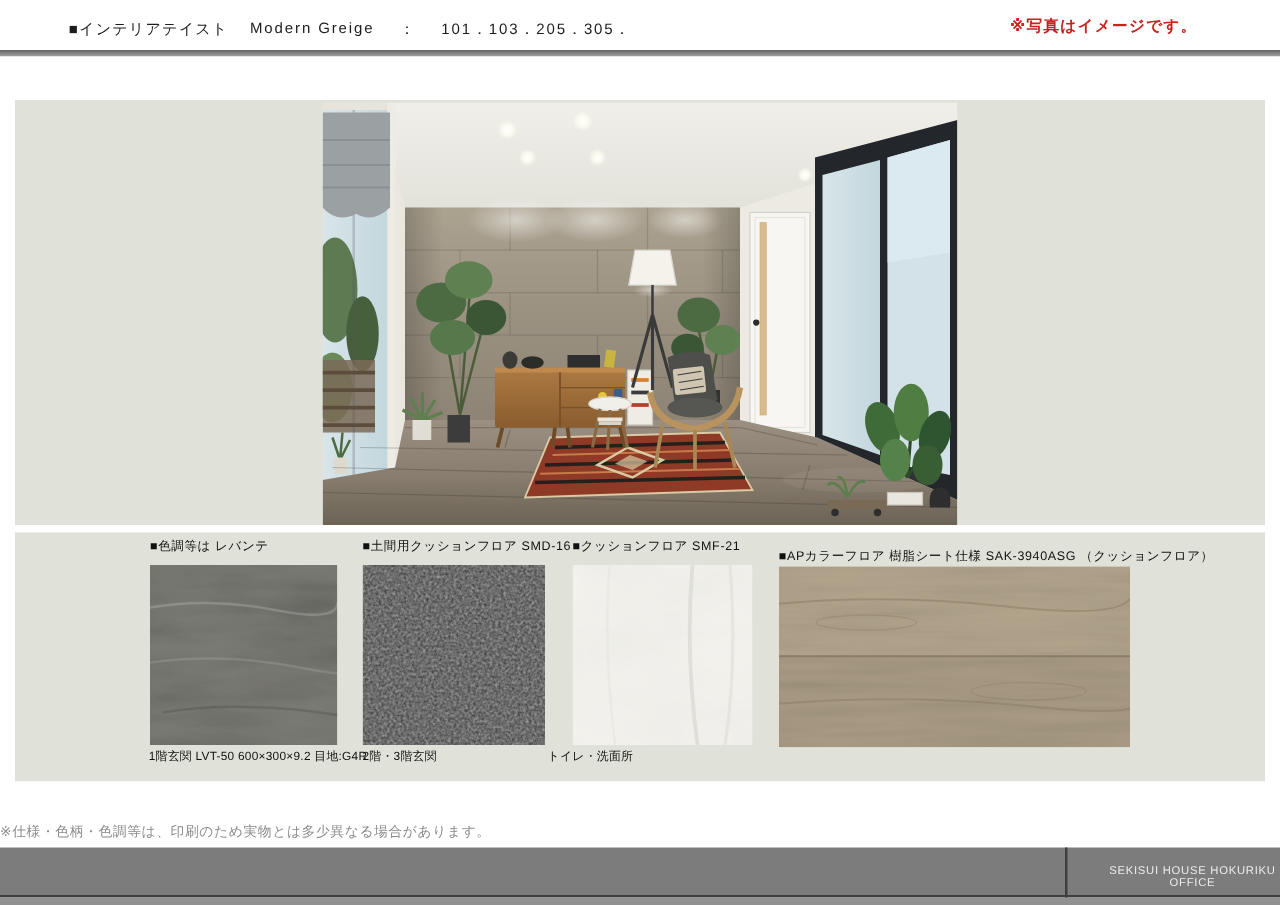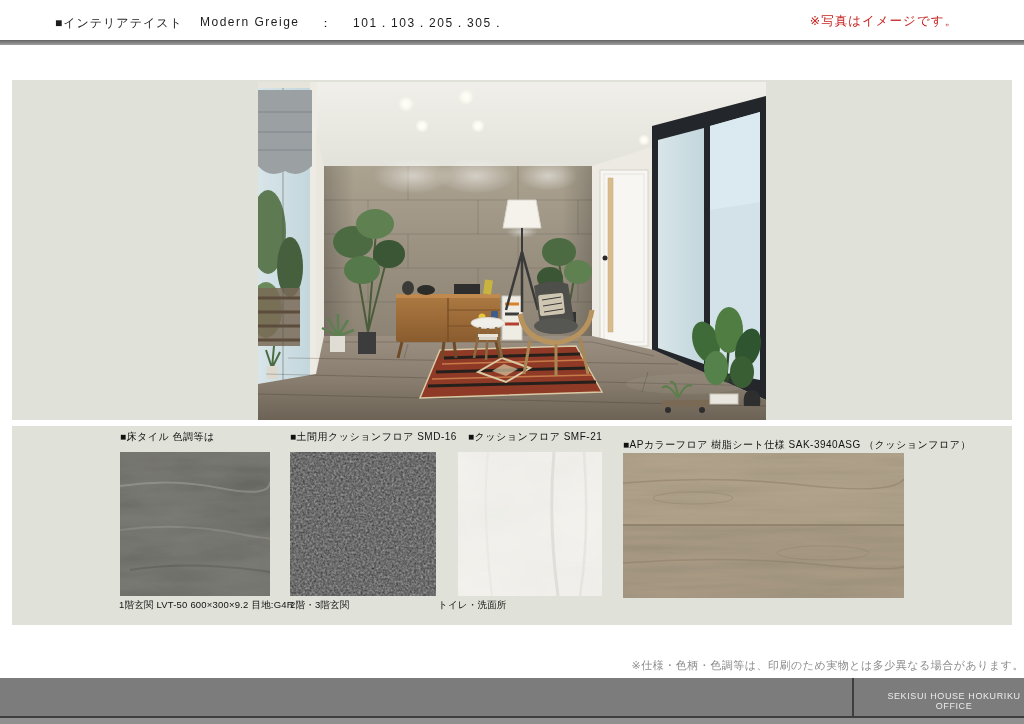--- a/index.html
+++ b/index.html
@@ -3,40 +3,40 @@
 <meta charset="utf-8">
 <style>
   html,body{margin:0;padding:0;background:#ffffff;width:1024px;height:724px;overflow:hidden;
     font-family:"Liberation Sans","DejaVu Sans",sans-serif;color:#1c1c1c;}
   .abs{position:absolute;}
   #page{position:relative;width:1004px;height:724px;background:#ffffff;}
 
   
   #hdr-section{left:55px;top:15px;font-size:12px;letter-spacing:1px;font-weight:500;}
   #hdr-titlerow{left:200px;top:15px;display:flex;gap:20px;font-size:12px;letter-spacing:1.5px;font-weight:500;}
-  #hdr-note{right:46px;top:13px;font-size:12.5px;color:#c6231f;font-weight:400;letter-spacing:1px;text-align:right;}
+  #hdr-note{right:46px;top:13px;font-size:12.5px;color:#c6231f;font-weight:700;letter-spacing:1px;text-align:right;}
   #hdr-rule{left:0;top:40px;width:1024px;height:5px;background:linear-gradient(#646464,#a0a0a0);}
 
   
   .panel{background:#e0e2d9;}
   #panel-photo{left:12px;top:80px;width:1000px;height:340px;}
   #panel-samples{left:12px;top:426px;width:1000px;height:199px;}
 
   #photo{left:258px;top:82px;width:508px;height:338px;overflow:hidden;}
   #main-title{left:57px;top:372px;width:188px;text-align:right;border-bottom:2px solid #1b1b1b;
     font-size:21px;font-style:italic;font-weight:700;letter-spacing:1.5px;padding-bottom:3px;color:#111;}
 
   
   .s-label{top:430px;font-size:10px;font-weight:500;letter-spacing:.5px;white-space:nowrap;color:#111;}
   .s-caption{top:599px;font-size:9.5px;letter-spacing:.2px;white-space:nowrap;color:#111;}
   .swatch{top:452px;overflow:hidden;}
   .swatch svg{display:block;}
 
   
-  #footer-note{left:0;top:658px;width:1024px;text-align:right;font-size:11px;color:#8c8c8c;letter-spacing:.5px;}
+  #footer-note{left:0;top:658px;width:1024px;text-align:left;font-size:11px;color:#8c8c8c;letter-spacing:.5px;}
   #band{left:0;top:678px;width:1024px;height:38px;background:#7c7c7c;}
   #band-vline{left:852px;top:678px;width:2px;height:46px;background:#3e3e3e;}
   #band-hline{left:0;top:716px;width:1024px;height:2px;background:#3e3e3e;}
   #band-strip{left:0;top:718px;width:1024px;height:6px;background:#909090;}
   #office{left:852px;top:691px;width:172px;text-align:center;font-size:9px;color:#ececec;letter-spacing:.6px;padding-left:16px;}
 </style>
 </head>
 <body>
 
 <svg width="0" height="0" style="position:absolute" aria-hidden="true">
@@ -356,40 +356,40 @@
         <circle cx="410" cy="328" r="3" fill="#2e2e2e"></circle>
         <circle cx="444" cy="328" r="3" fill="#2e2e2e"></circle>
         <rect x="452" y="312" width="28" height="10" fill="#e9e6df" stroke="#c9c5ba" stroke-width="1"></rect>
         <path d="M486,324 q-2,-16 8,-16 q10,0 8,16 Z" fill="#2e2e2e"></path>
       </g>
     </svg>
   </div>
 
   <div class="abs panel" id="panel-samples"></div>
 
-  <div class="abs s-label" style="left:120px">■床タイル 色調等は</div>
+  <div class="abs s-label" style="left:120px">■色調等は レバンテ</div>
   <div class="abs swatch" style="left:120px;width:150px;height:144px">
     <svg width="150" height="144">
       <rect width="150" height="144" fill="#7d7d77" filter="url(#slateF)"></rect>
       <path d="M0,34 Q50,26 100,36 T150,30" stroke="#ffffff" stroke-opacity="0.18" stroke-width="2" fill="none"></path>
       <path d="M0,78 Q60,70 120,82 T150,76" stroke="#ffffff" stroke-opacity="0.12" stroke-width="2" fill="none"></path>
       <path d="M10,118 Q70,108 150,120" stroke="#000000" stroke-opacity="0.12" stroke-width="2" fill="none"></path>
     </svg>
   </div>
   <div class="abs s-caption" style="left:119px">1階玄関 LVT-50 600×300×9.2 目地:G4R</div>
 
   <div class="abs s-label" style="left:290px">■土間用クッションフロア SMD-16</div>
   <div class="abs swatch" style="left:290px;width:146px;height:144px">
     <svg width="146" height="144">
       <rect width="146" height="144" fill="#262626" filter="url(#graniteF)"></rect>
     </svg>
   </div>
   <div class="abs s-caption" style="left:290px">2階・3階玄関</div>
 
-  <div class="abs s-label" style="left:468px">■クッションフロア SMF-21</div>
+  <div class="abs s-label" style="left:458px">■クッションフロア SMF-21</div>
   <div class="abs swatch" style="left:458px;width:144px;height:144px">
     <svg width="144" height="144">
       <rect width="144" height="144" fill="#f4f3ee" filter="url(#marbleF)"></rect>
       <path d="M96,0 Q90,70 100,144" stroke="#d9d7d0" stroke-width="3" fill="none" opacity="0.7"></path>
       <path d="M126,0 Q132,80 122,144" stroke="#e2e0d9" stroke-width="2.5" fill="none" opacity="0.7"></path>
       <path d="M30,0 Q24,60 34,144" stroke="#e6e4dd" stroke-width="2" fill="none" opacity="0.6"></path>
     </svg>
   </div>
   <div class="abs s-caption" style="left:438px">トイレ・洗面所</div>
 

